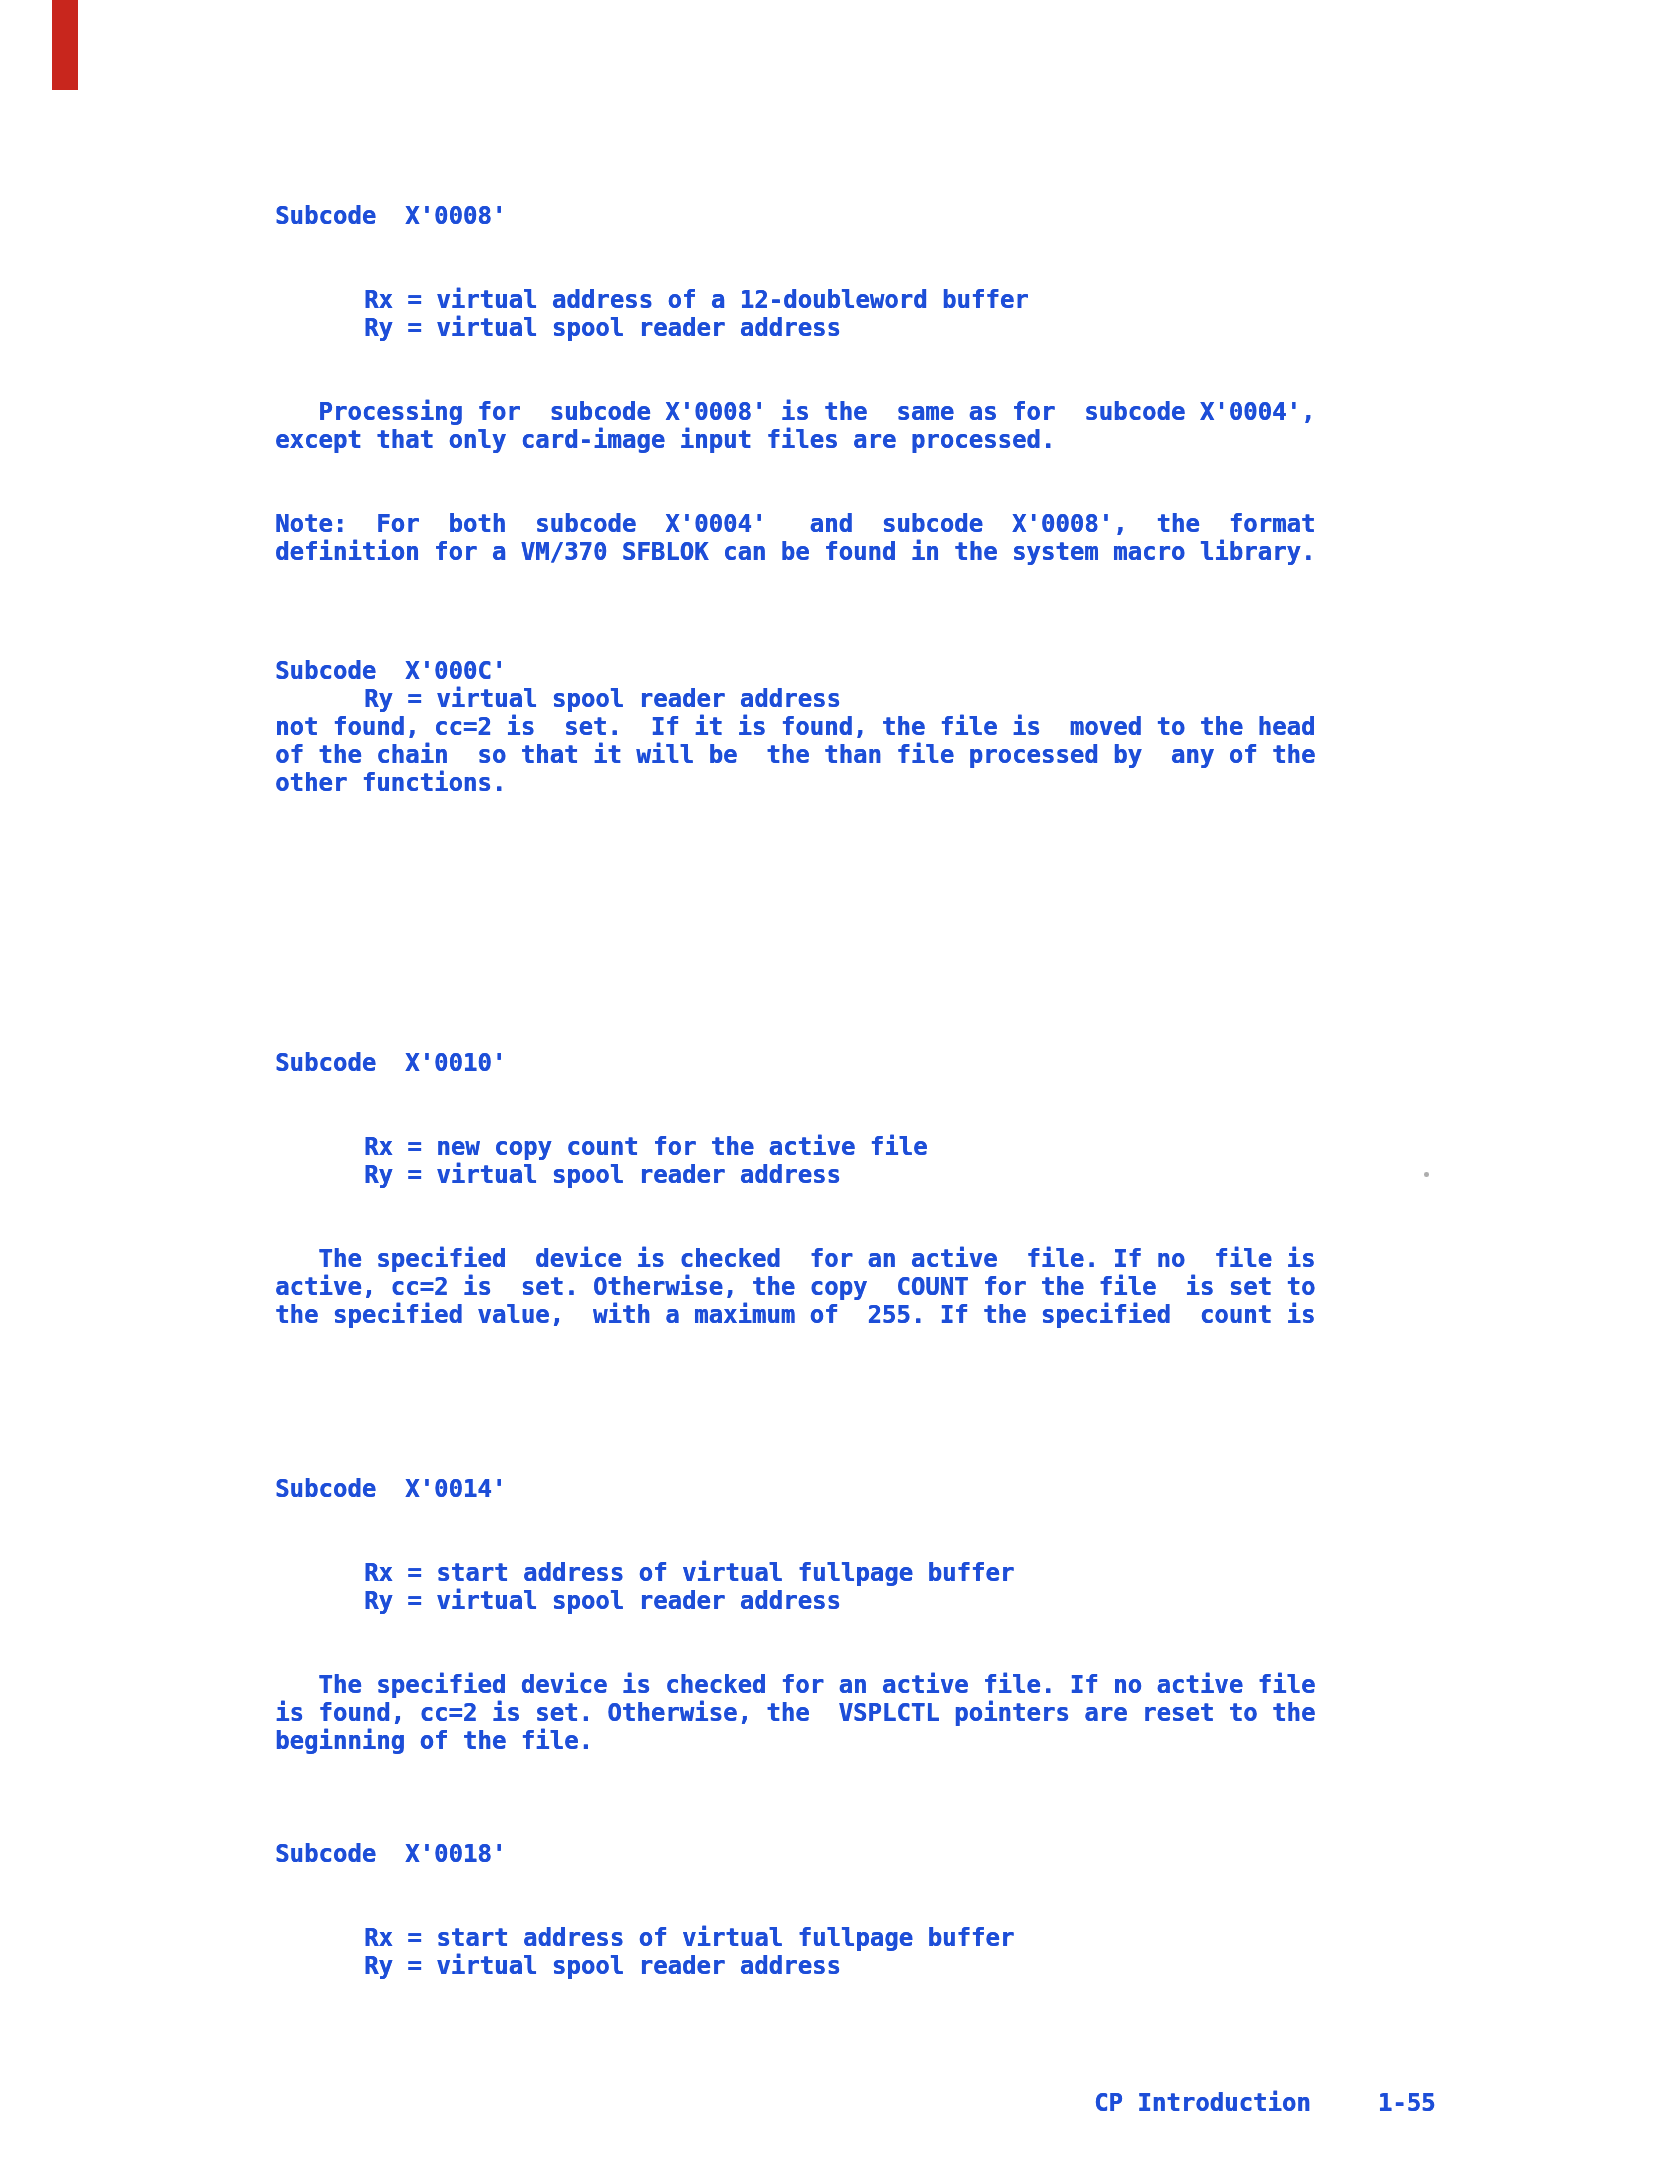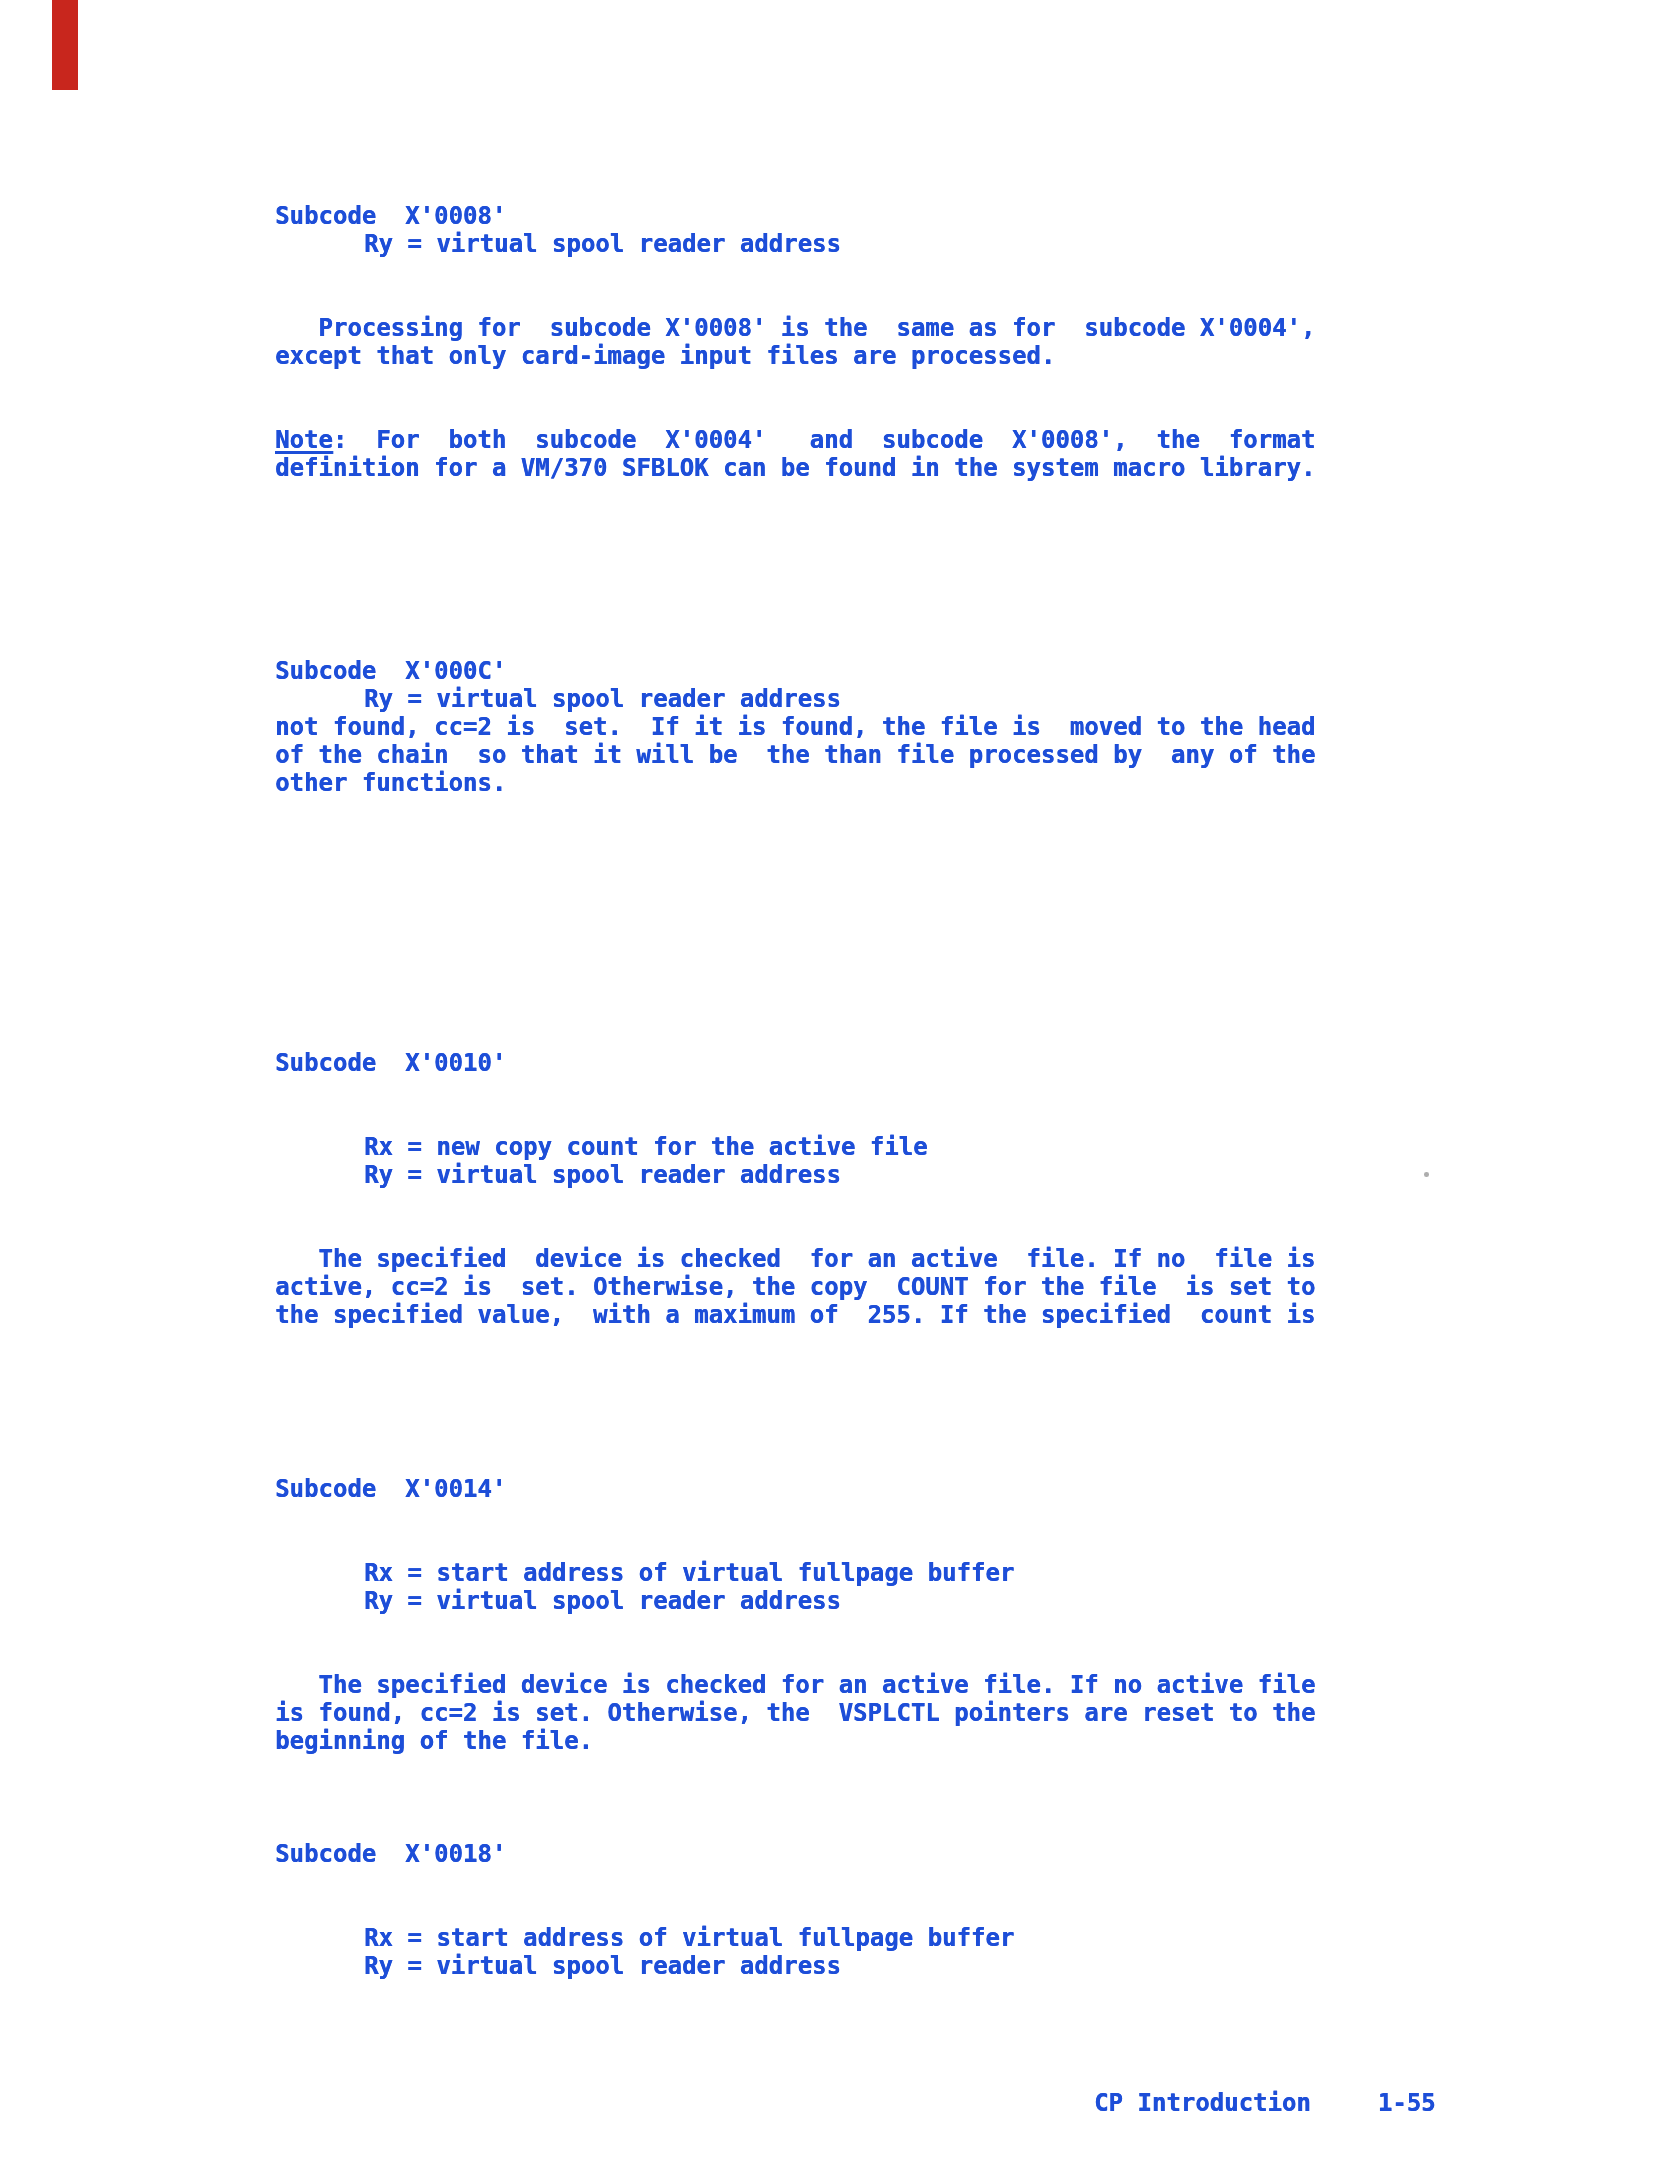--- a/index.html
+++ b/index.html
@@ -16,21 +16,20 @@
     font-family: "DejaVu Sans Mono", "Liberation Mono", monospace;
     font-weight: bold;
     font-size: 24px;
     line-height: 28px;
     color: #1d4ed8;
     text-shadow: 0.4px 0 0 currentColor;
   }
   .reg { margin-left: 89px; }
   .gap2 { margin-top: 56px; }
   .note-word {
-    text-decoration: underline;
     text-decoration-thickness: 2.8px;
     text-underline-offset: 2.8px;
   }
   .footer-line { position: absolute; left: 1094px; top: 2089px; }
   .footer-gap { display: inline-block; width: 67px; }
   .red-mark {
     position: absolute;
     left: 52px; top: 0;
     width: 26px; height: 90px;
   }
@@ -45,20 +44,21 @@
 </style>
 </head>
 <body>
 
 <div class="page">
 
   <div class="red-mark" style="background: rgb(200, 38, 29);"></div>
 
   <section class="sec" style="top:202px">
     <div class="ln">Subcode  X'0008'</div>
+    <div class="ln reg gap2">Rx = virtual address of a 12-doubleword buffer</div>
     <div class="ln reg">Ry = virtual spool reader address</div>
     <div class="ln gap2">   Processing for  subcode X'0008' is the  same as for  subcode X'0004',</div>
     <div class="ln">except that only card-image input files are processed.</div>
     <div class="ln gap2"><span class="note-word">Note</span><span>:  For  both  subcode  X'0004'   and  subcode  X'0008',  the  format</span></div>
     <div class="ln">definition for a VM/370 SFBLOK can be found in the system macro library.</div>
   </section>
 
   <section class="sec" style="top:657px">
     <div class="ln">Subcode  X'000C'</div>
     <div class="ln reg">Ry = virtual spool reader address</div>

